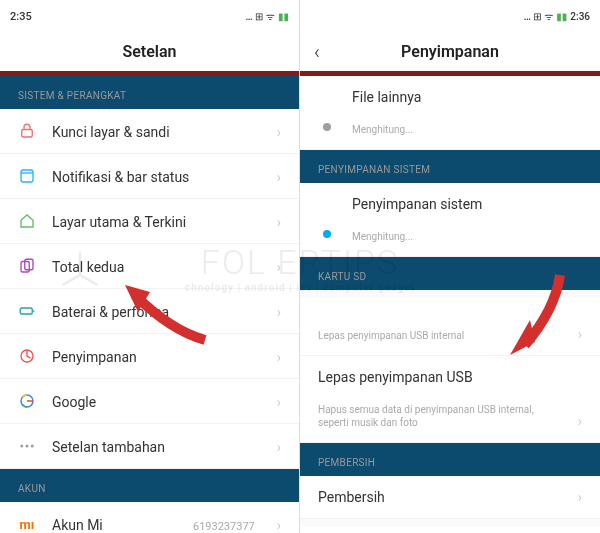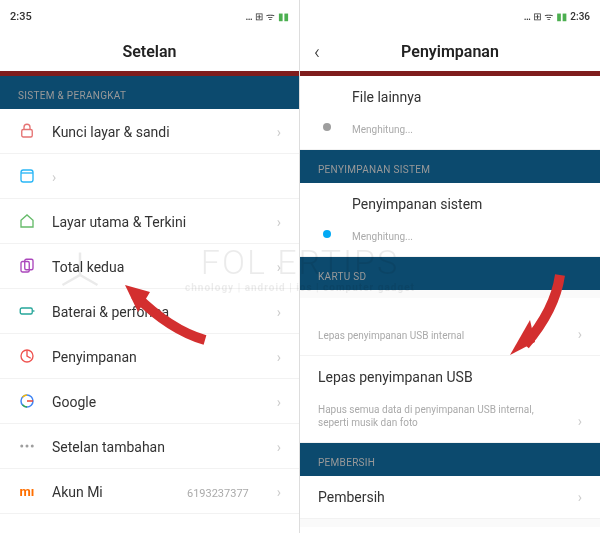--- a/index.html
+++ b/index.html
@@ -14,21 +14,21 @@
 .header .back { position: absolute; left: 14px; font-size: 20px; color: #333; font-weight: 300; }
 .header .title { font-size: 16px; font-weight: 600; color: #222; }
 
 .scroll { flex: 1; overflow-y: auto; }
 .section-hdr { font-size: 10px; color: #999; letter-spacing: 0.3px; padding: 14px 18px 8px; background: #0c4a6e; }
 .row { display: flex; align-items: flex-end; padding: 13px 18px; gap: 16px; border-bottom: 1px solid #f2f2f2; position: relative; }
 .row .icon { width: 18px; height: 18px; flex: 0 0 18px; display: flex; align-items: center; justify-content: center; }
 .row .label { flex: 1; font-size: 14px; color: #333; }
 .row .sublabel { font-size: 10px; color: #aaa; margin-top: 18px; line-height: 1.3; }
 .row .textcol { flex: 1; display: flex; flex-direction: column; }
-.row .trail { font-size: 11px; color: #aaa; margin-right: 12px; }
+.row .trail { font-size: 11px; color: #aaa; margin-right: 6px; }
 .row .chev { color: #ccc; font-size: 14px; }
 .dot { width: 8px; height: 8px; border-radius: 50%; }
 .bar { height: 3px; background: #eee; margin-top: 6px; position: relative; }
 .bar .fill { position: absolute; left: 0; top: 0; height: 100%; width: 2%; background: #d32f2f; }
 .summary { padding: 12px 18px; font-size: 13px; color: #333; }
 .gap { height: 8px; background: #fafafa; }
 
 .arrow { position: absolute; pointer-events: none; z-index: 5; }
 .watermark { position: absolute; top: 50%; left: 50%; transform: translate(-50%,-50%); font-size: 34px; font-weight: 300; color: rgba(0,0,0,0.08); letter-spacing: 2px; pointer-events: none; display: flex; flex-direction: column; align-items: center; }
 .watermark .sub { font-size: 10px; letter-spacing: 1px; font-weight: bold; }
@@ -62,20 +62,21 @@
       <span class="chev">›</span>
     </div>
 
     <div class="row">
       <span class="icon">
           <svg class="ic" viewBox="0 0 24 24" fill="none" stroke="#29b6f6" stroke-width="1.8">
             <rect x="4" y="4" width="16" height="16" rx="3"></rect>
             <path d="M4 8h16"></path>
           </svg>
         </span>
+      <span class="label">Notifikasi &amp; bar status</span>
       <span class="chev">›</span>
     </div>
 
     <div class="row">
       <span class="icon">
           <svg class="ic" viewBox="0 0 24 24" fill="none" stroke="#66bb6a" stroke-width="1.8">
             <path d="M4 11l8-7 8 7v9H4z"></path>
           </svg>
         </span>
       <span class="label">Layar utama &amp; Terkini</span>
@@ -133,20 +134,21 @@
           <svg class="ic" viewBox="0 0 24 24" fill="#9e9e9e">
             <circle cx="5" cy="12" r="2"></circle>
             <circle cx="12" cy="12" r="2"></circle>
             <circle cx="19" cy="12" r="2"></circle>
           </svg>
         </span>
       <span class="label">Setelan tambahan</span>
       <span class="chev">›</span>
     </div>
 
+    <div class="section-hdr">AKUN</div>
 
     <div class="row">
       <span class="icon" style="color:#ff6f00;font-weight:bold;font-size:13px;">mı</span>
       <span class="label">Akun Mi</span>
       <span class="trail">6193237377</span>
       <span class="chev">›</span>
     </div>
 
   </div>
 </div>

